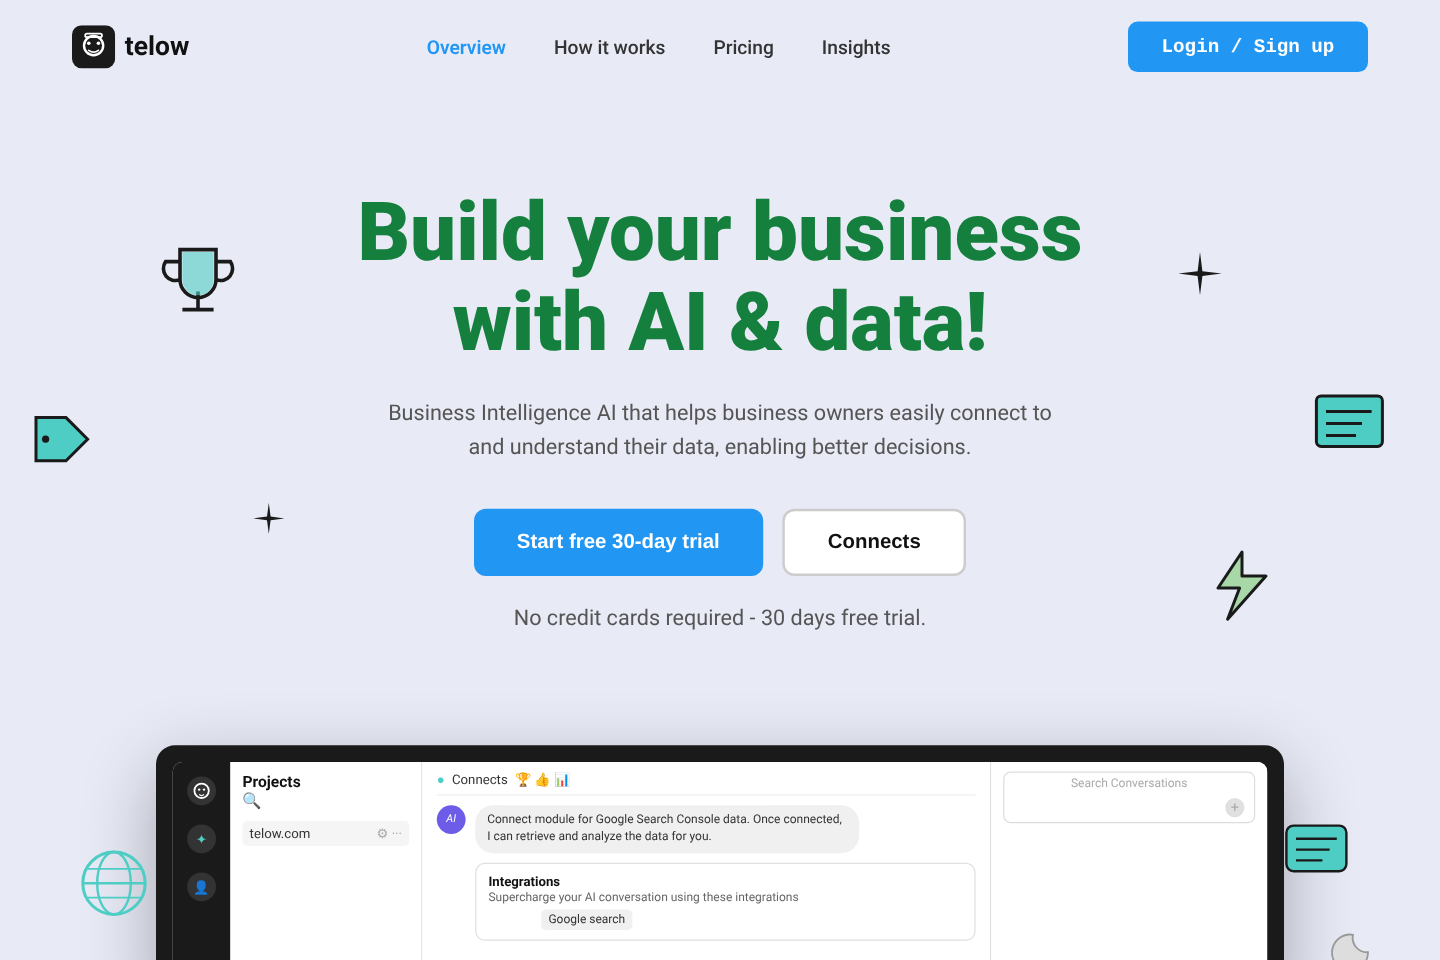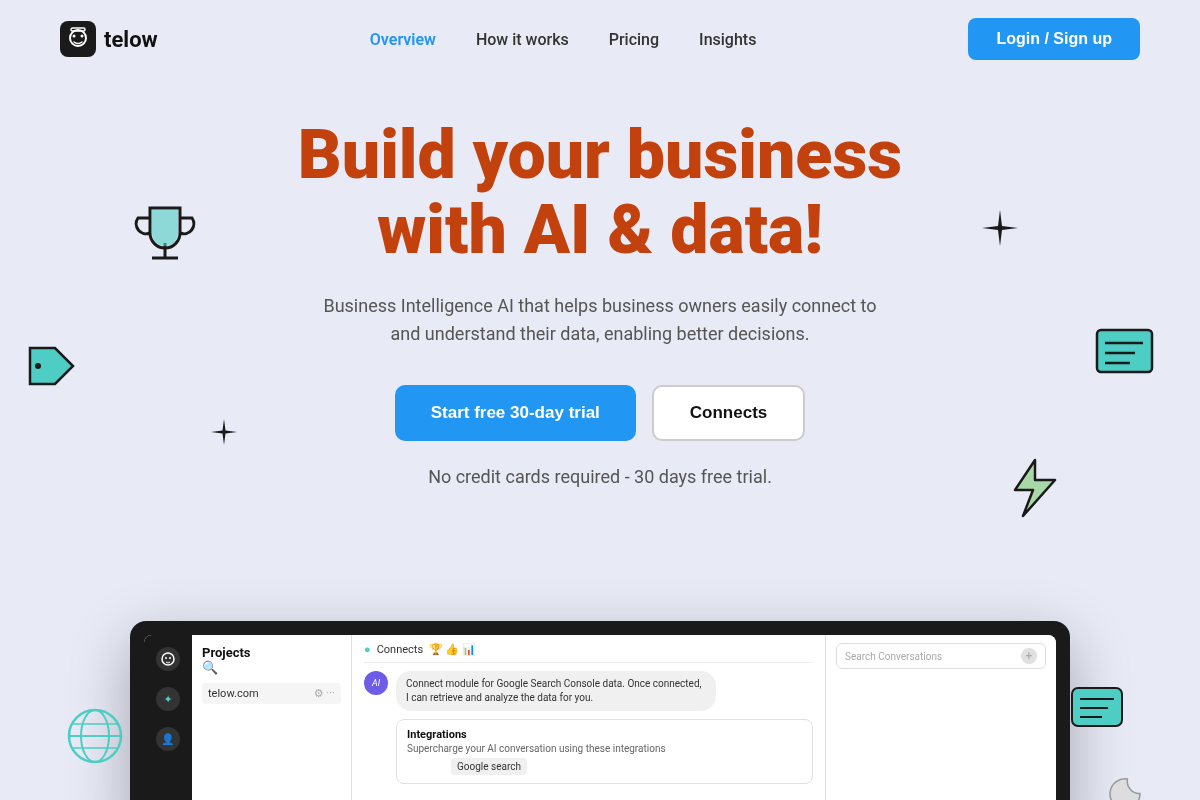--- a/index.html
+++ b/index.html
@@ -57,35 +57,37 @@
 
     .login-btn {
       background-color: #2196f3;
       color: white;
       border: none;
       padding: 12px 28px;
       border-radius: 8px;
       font-size: 16px;
       font-weight: 600;
       cursor: pointer;
+      font-family: Liberation Mono, monospace;
     }
 
     
     .hero {
       text-align: center;
       padding: 40px 20px 30px;
       position: relative;
     }
 
     .hero h1 {
       font-size: 68px;
       font-weight: 900;
-      color: #c2410c;
+      color: #15803d;
       line-height: 1.1;
       margin-bottom: 24px;
+      margin-top: 39px;
     }
 
     .hero p {
       font-size: 18px;
       color: #555;
       max-width: 560px;
       margin: 0 auto 36px;
       line-height: 1.6;
     }
 
@@ -310,20 +312,21 @@
     .right-search {
       display: flex;
       align-items: center;
       gap: 6px;
       border: 1px solid #ddd;
       border-radius: 6px;
       padding: 4px 8px;
       font-size: 10px;
       color: #aaa;
       margin-bottom: 8px;
+      flex-direction: column;
     }
 
     .right-message {
       background: #f9f9f9;
       border-radius: 6px;
       padding: 8px;
       font-size: 10px;
       color: #333;
     }
   </style>

